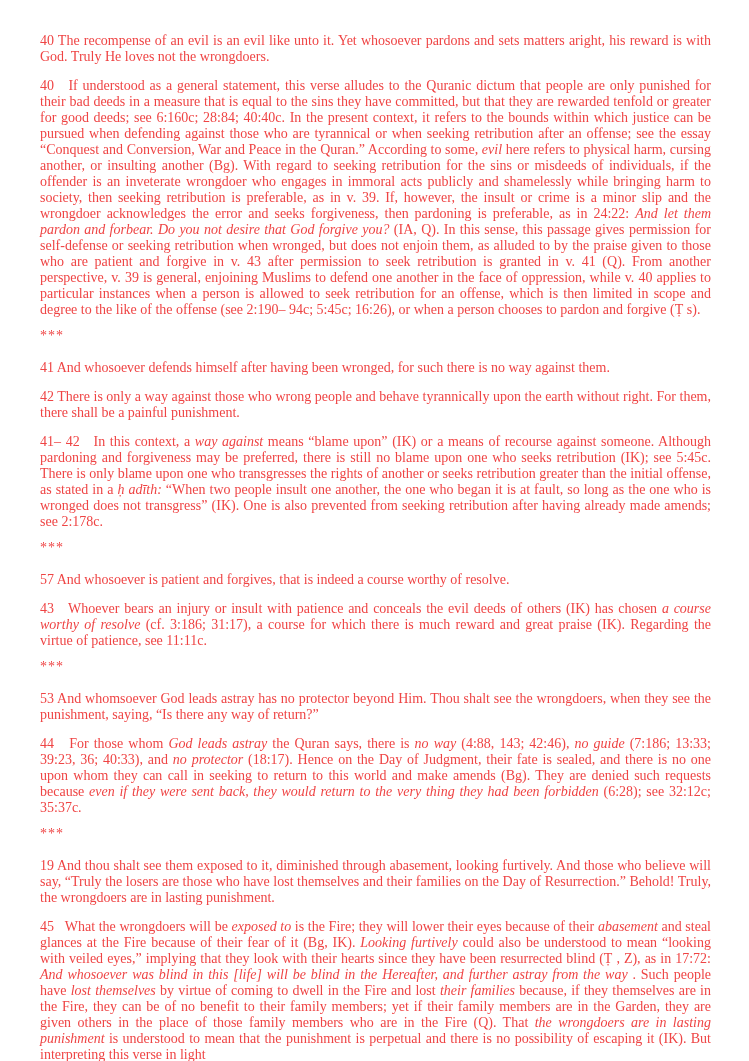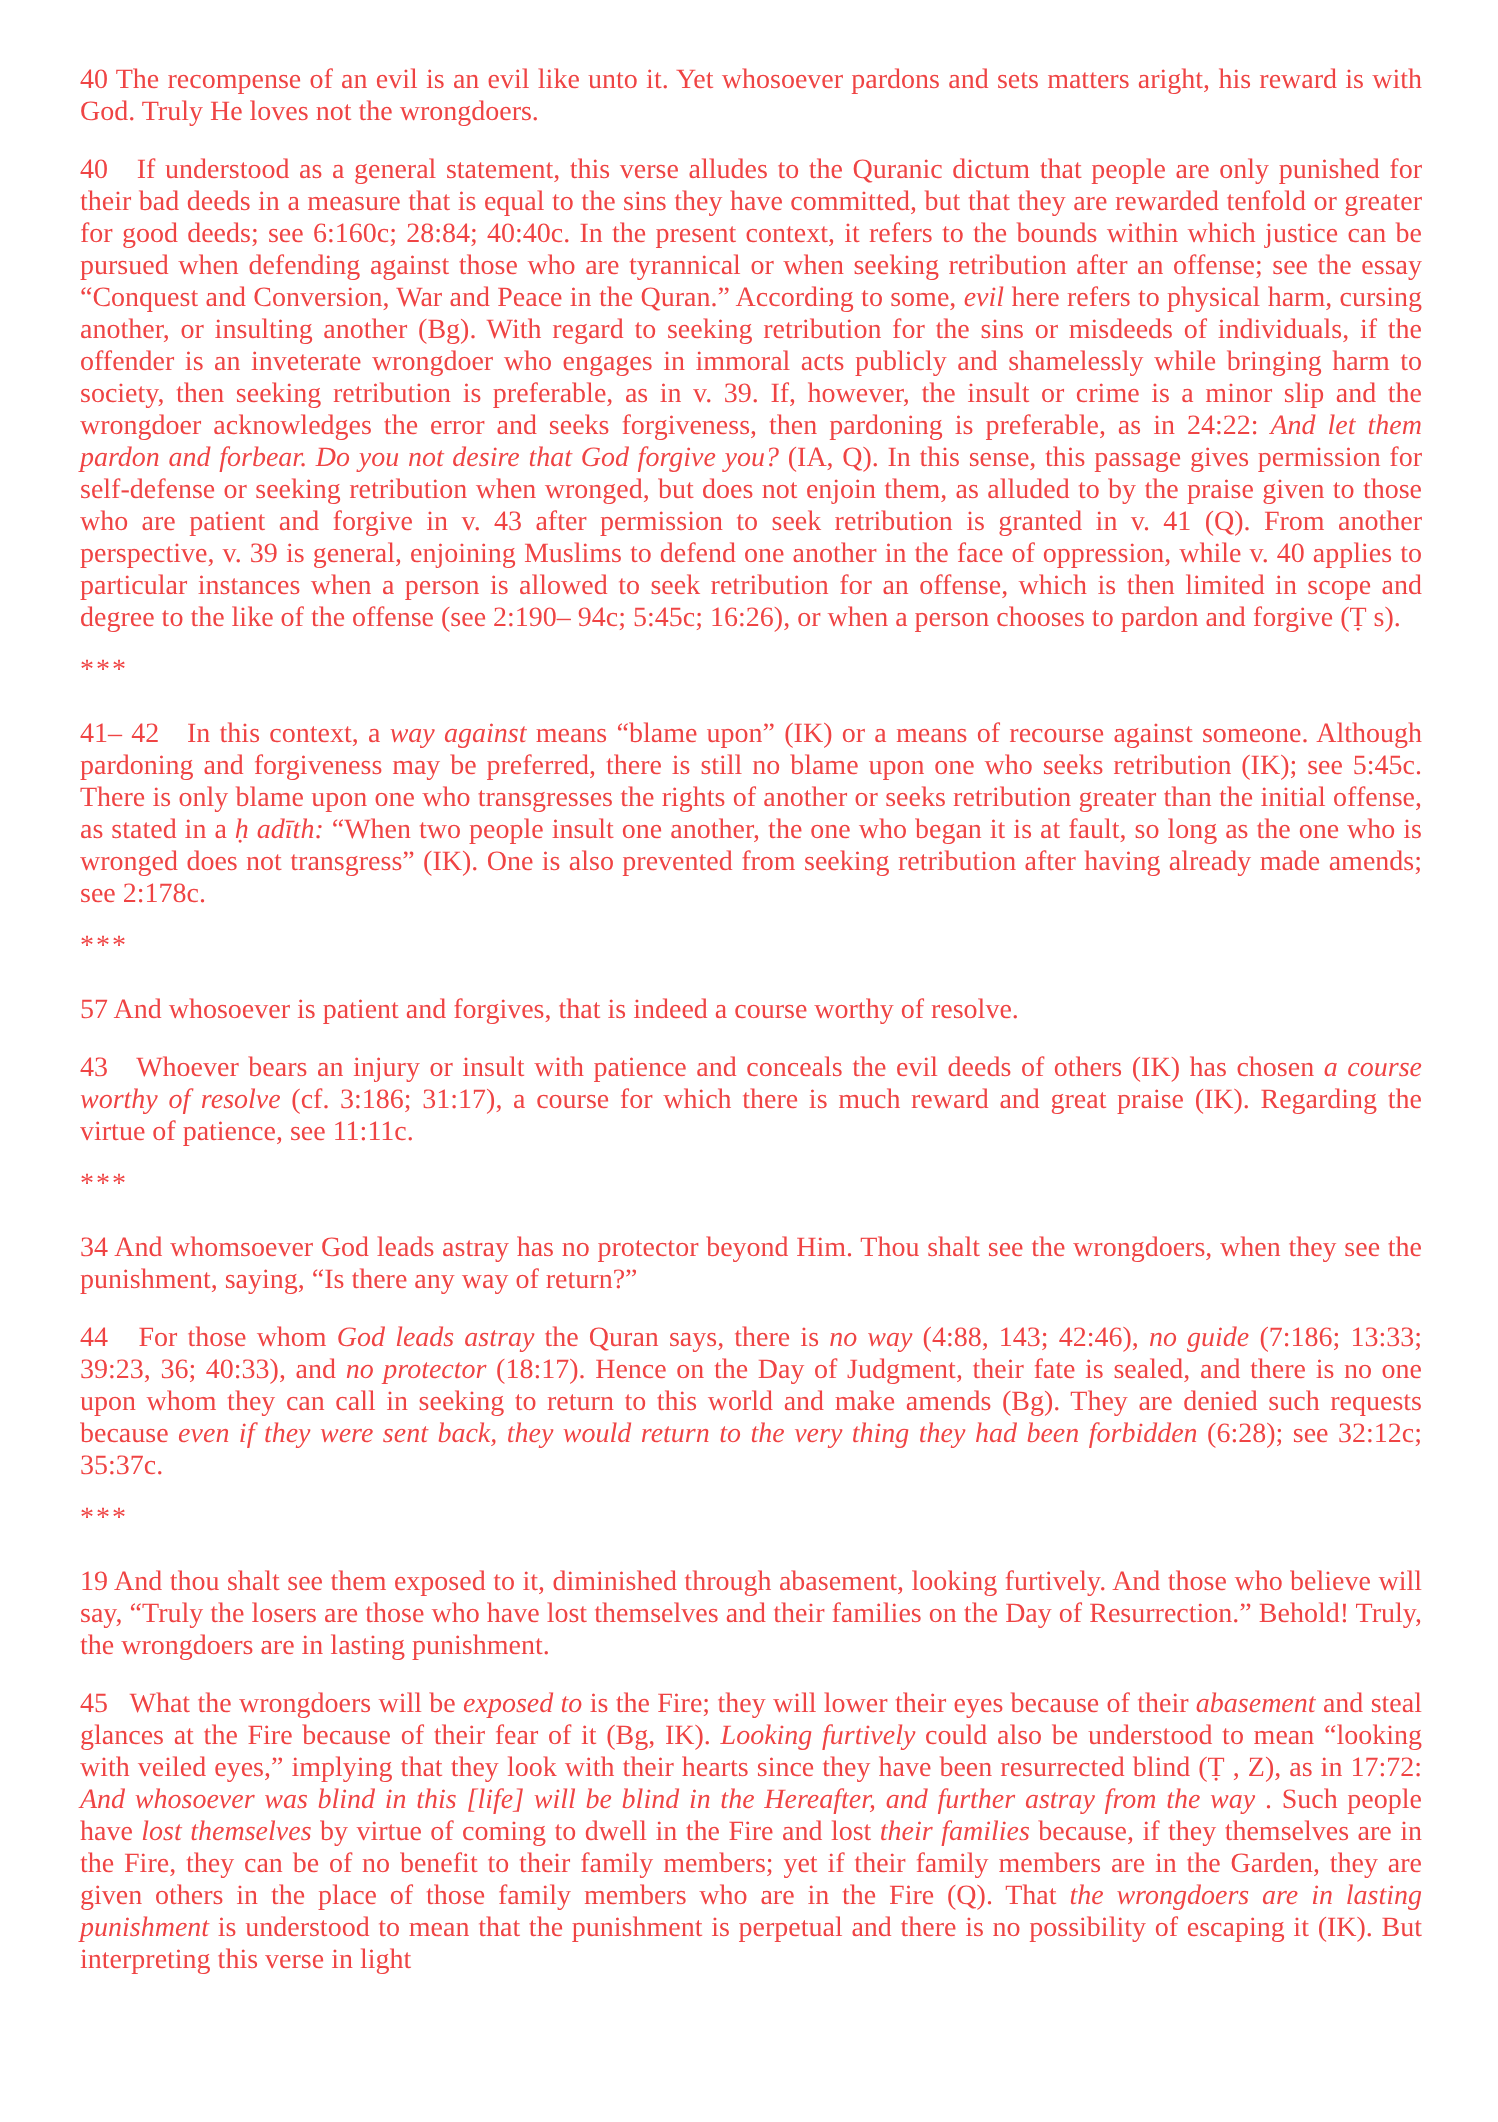--- a/index.html
+++ b/index.html
@@ -33,23 +33,25 @@
   .page em {
   }
 </style>
 </head>
 <body>
 
 <main class="page">
     <p class="verse"><span>40 The recompense of an evil is an evil like unto it. Yet whosoever pardons and sets matters aright, his reward is with God. Truly He loves not the wrongdoers.</span></p>
     <p class="commentary"><span>40&nbsp;&nbsp; If understood as a general statement, this verse alludes to the Quranic dictum that people are only punished for their bad deeds in a measure that is equal to the sins they have committed, but that they are rewarded tenfold or greater for good deeds; see 6:160c; 28:84; 40:40c. In the present context, it refers to the bounds within which justice can be pursued when defending against those who are tyrannical or when seeking retribution after an offense; see the essay “Conquest and Conversion, War and Peace in the Quran.” According to some, </span><em>evil</em><span> here refers to physical harm, cursing another, or insulting another (Bg). With regard to seeking retribution for the sins or misdeeds of individuals, if the offender is an inveterate wrongdoer who engages in immoral acts publicly and shamelessly while bringing harm to society, then seeking retribution is preferable, as in v. 39. If, however, the insult or crime is a minor slip and the wrongdoer acknowledges the error and seeks forgiveness, then pardoning is preferable, as in 24:22: </span><em>And let them pardon and forbear. Do you not desire that God forgive you?</em><span> (IA, Q). In this sense, this passage gives permission for self-defense or seeking retribution when wronged, but does not enjoin them, as alluded to by the praise given to those who are patient and forgive in v. 43 after permission to seek retribution is granted in v. 41 (Q). From another perspective, v. 39 is general, enjoining Muslims to defend one another in the face of oppression, while v. 40 applies to particular instances when a person is allowed to seek retribution for an offense, which is then limited in scope and degree to the like of the offense (see 2:190– 94c; 5:45c; 16:26), or when a person chooses to pardon and forgive (Ṭ s).</span></p>
     <p class="separator">***</p>
+    <p class="verse"><span>41 And whosoever defends himself after having been wronged, for such there is no way against them.</span></p>
+    <p class="verse"><span>42 There is only a way against those who wrong people and behave tyrannically upon the earth without right. For them, there shall be a painful punishment.</span></p>
     <p class="commentary"><span>41– 42&nbsp;&nbsp; In this context, a </span><em>way against</em><span> means “blame upon” (IK) or a means of recourse against someone. Although pardoning and forgiveness may be preferred, there is still no blame upon one who seeks retribution (IK); see 5:45c. There is only blame upon one who transgresses the rights of another or seeks retribution greater than the initial offense, as stated in a </span><em>ḥ adīth:</em><span> “When two people insult one another, the one who began it is at fault, so long as the one who is wronged does not transgress” (IK). One is also prevented from seeking retribution after having already made amends; see 2:178c.</span></p>
     <p class="separator">***</p>
     <p class="verse"><span>57 And whosoever is patient and forgives, that is indeed a course worthy of resolve.</span></p>
     <p class="commentary"><span>43&nbsp;&nbsp; Whoever bears an injury or insult with patience and conceals the evil deeds of others (IK) has chosen </span><em>a course worthy of resolve</em><span> (cf. 3:186; 31:17), a course for which there is much reward and great praise (IK). Regarding the virtue of patience, see 11:11c.</span></p>
     <p class="separator">***</p>
-    <p class="verse"><span>34 And whomsoever God leads astray has no protector beyond Him. Thou shalt see the wrongdoers, when they see the punishment, saying, “Is there any way of return?”</span></p>
+    <p class="verse"><span>53 And whomsoever God leads astray has no protector beyond Him. Thou shalt see the wrongdoers, when they see the punishment, saying, “Is there any way of return?”</span></p>
     <p class="commentary"><span>44&nbsp;&nbsp; For those whom </span><em>God leads astray</em><span> the Quran says, there is </span><em>no way</em><span> (4:88, 143; 42:46), </span><em>no guide</em><span> (7:186; 13:33; 39:23, 36; 40:33), and </span><em>no protector</em><span> (18:17). Hence on the Day of Judgment, their fate is sealed, and there is no one upon whom they can call in seeking to return to this world and make amends (Bg). They are denied such requests because </span><em>even if they were sent back, they would return to the very thing they had been forbidden</em><span> (6:28); see 32:12c; 35:37c.</span></p>
     <p class="separator">***</p>
     <p class="verse"><span>19 And thou shalt see them exposed to it, diminished through abasement, looking furtively. And those who believe will say, “Truly the losers are those who have lost themselves and their families on the Day of Resurrection.” Behold! Truly, the wrongdoers are in lasting punishment.</span></p>
     <p class="commentary"><span>45&nbsp;&nbsp; What the wrongdoers will be </span><em>exposed to</em><span> is the Fire; they will lower their eyes because of their </span><em>abasement</em><span> and steal glances at the Fire because of their fear of it (Bg, IK). </span><em>Looking furtively</em><span> could also be understood to mean “looking with veiled eyes,” implying that they look with their hearts since they have been resurrected blind (Ṭ , Z), as in 17:72: </span><em>And whosoever was blind in this [life] will be blind in the Hereafter, and further astray from the way</em><span> . Such people have </span><em>lost themselves</em><span> by virtue of coming to dwell in the Fire and lost </span><em>their families</em><span> because, if they themselves are in the Fire, they can be of no benefit to their family members; yet if their family members are in the Garden, they are given others in the place of those family members who are in the Fire (Q). That </span><em>the wrongdoers are in lasting punishment</em><span> is understood to mean that the punishment is perpetual and there is no possibility of escaping it (IK). But interpreting this verse in light</span></p>
   </main>
 
 </body></html>

